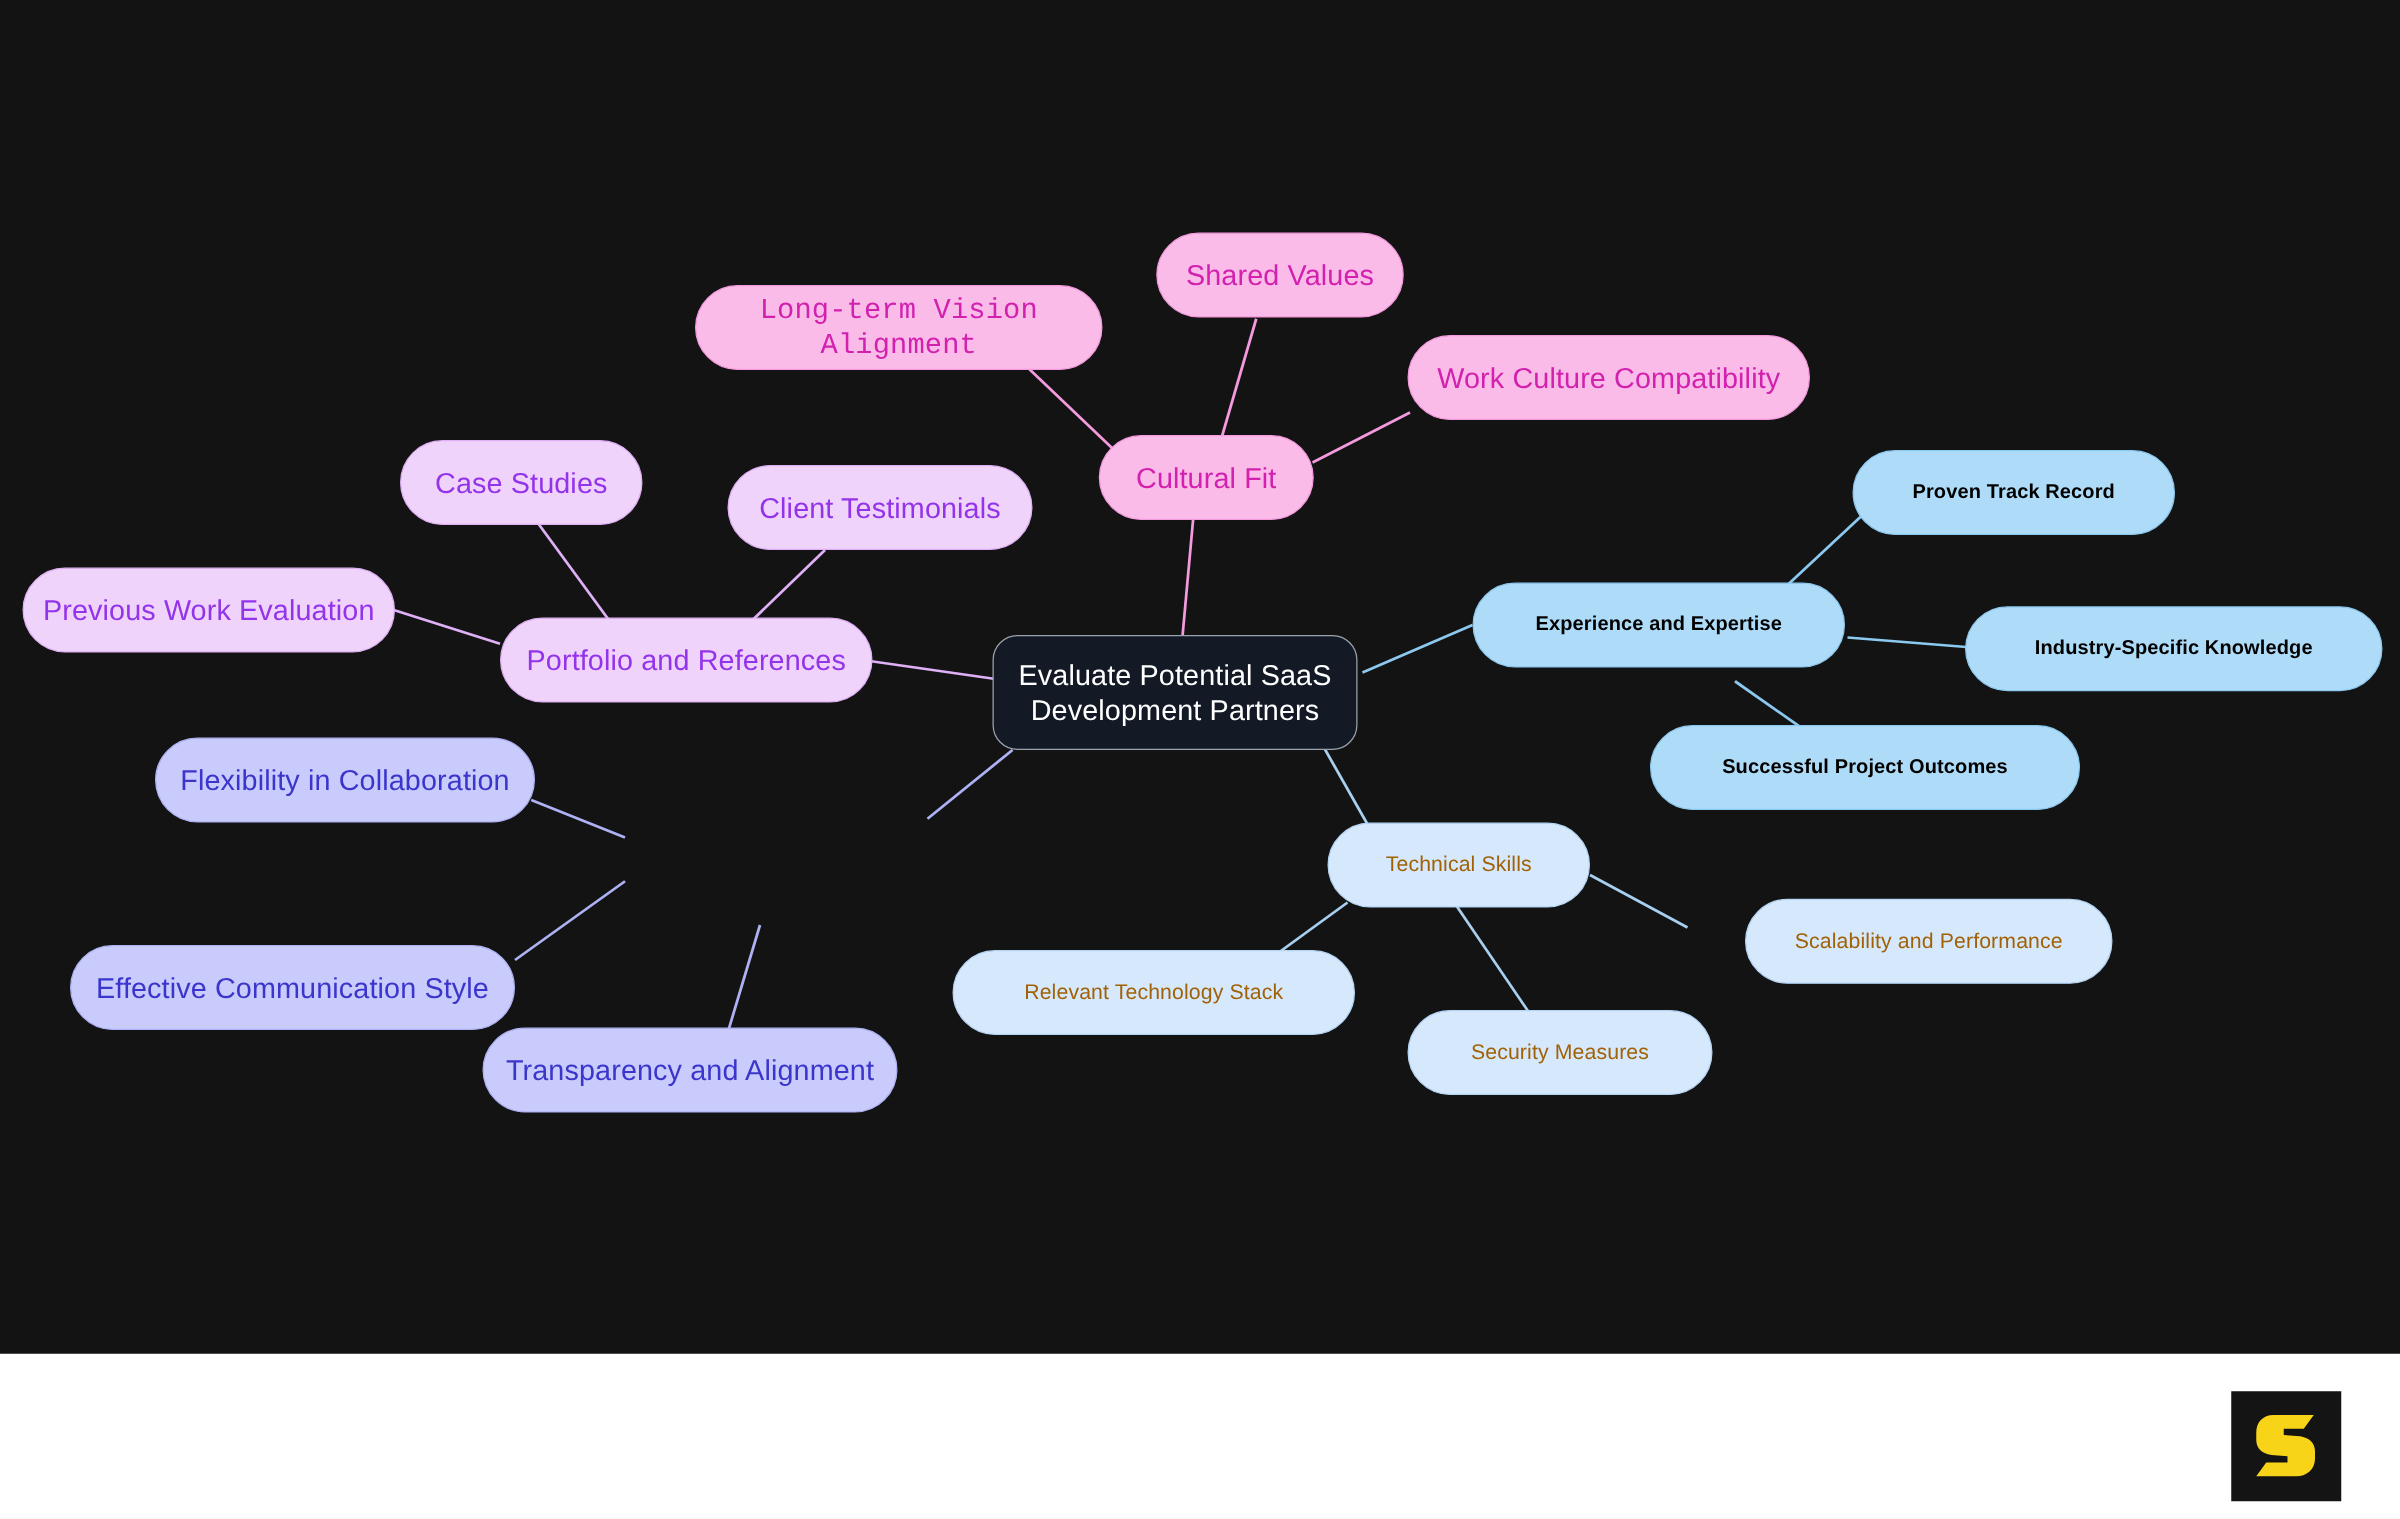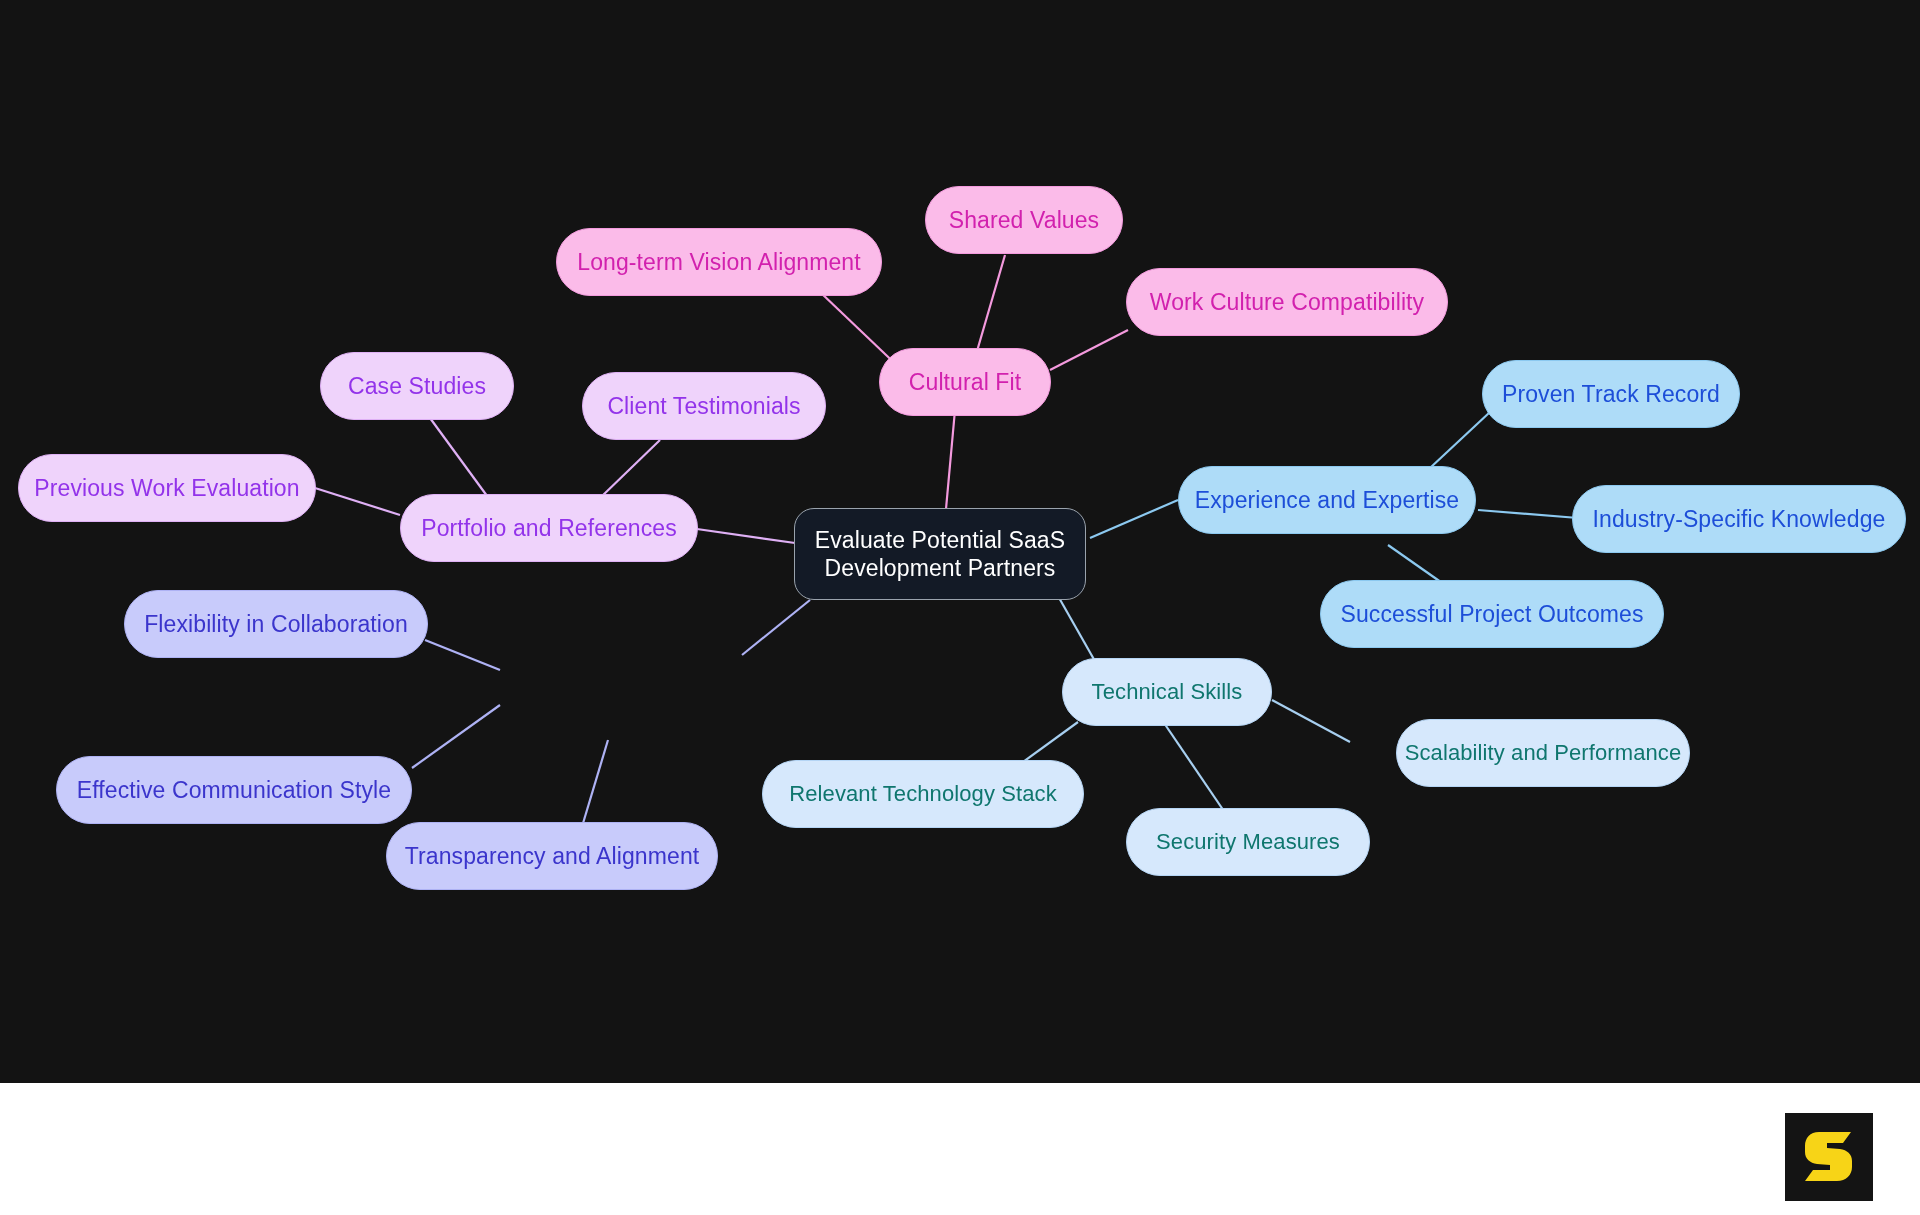--- a/index.html
+++ b/index.html
@@ -69,28 +69,29 @@
   }
   .node.periwinkle {
     background: #c8cbfb;
     border: 1.5px solid #aeb2f4;
     color: #3b35cc;
     font-size: 23px;
   }
   .node.skyblue {
     background: #aedcf8;
     border: 1.5px solid #8cc9f0;
-    color: #1d4ed8;
-    font-size: 23px;
+    color: #000000;
+    font-size: 16px;
+    font-weight: bold;
   }
   .node.paleblue {
     background: #d6e8fc;
     border: 1.5px solid #b5d5f5;
-    color: #0f766e;
-    font-size: 22px;
+    color: #a16207;
+    font-size: 17px;
   }
   #logo {
     position: absolute;
     left: 1785px;
     top: 1113px;
     width: 88px;
     height: 88px;
     background: #141414;
     display: flex;
     align-items: center;
@@ -132,21 +133,21 @@
       <path d="M 1078 722 L 1012 770" stroke="#a7cff0" stroke-width="2.2" fill="none"></path>
       <path d="M 1162 720 L 1230 820" stroke="#a7cff0" stroke-width="2.2" fill="none"></path>
       <path d="M 1272 700 L 1350 742" stroke="#a7cff0" stroke-width="2.2" fill="none"></path>
     </svg>
 
     <div class="node root" style="left:794px; top:508px; width:292px; height:92px;">Evaluate Potential SaaS
 Development Partners</div>
 
     <div class="node pink" style="left:879px; top:348px; width:172px; height:68px;">Cultural Fit</div>
     <div class="node pink" style="left:925px; top:186px; width:198px; height:68px;">Shared Values</div>
-    <div class="node pink" style="left:556px; top:228px; width:326px; height:68px;">Long-term Vision Alignment</div>
+    <div class="node pink" style="left:556px; top:228px; width:326px; height:68px;font-family:Liberation Mono, monospace;">Long-term Vision Alignment</div>
     <div class="node pink" style="left:1126px; top:268px; width:322px; height:68px;">Work Culture Compatibility</div>
 
     <div class="node violet" style="left:400px; top:494px; width:298px; height:68px;">Portfolio and References</div>
     <div class="node violet" style="left:320px; top:352px; width:194px; height:68px;">Case Studies</div>
     <div class="node violet" style="left:582px; top:372px; width:244px; height:68px;">Client Testimonials</div>
     <div class="node violet" style="left:18px; top:454px; width:298px; height:68px;">Previous Work Evaluation</div>
 
     <div class="node periwinkle" style="left:124px; top:590px; width:304px; height:68px;">Flexibility in Collaboration</div>
     <div class="node periwinkle" style="left:56px; top:734px; width:356px; height:68px;margin-top:22px;">Effective Communication Style</div>
     <div class="node periwinkle" style="left:386px; top:822px; width:332px; height:68px;">Transparency and Alignment</div>

